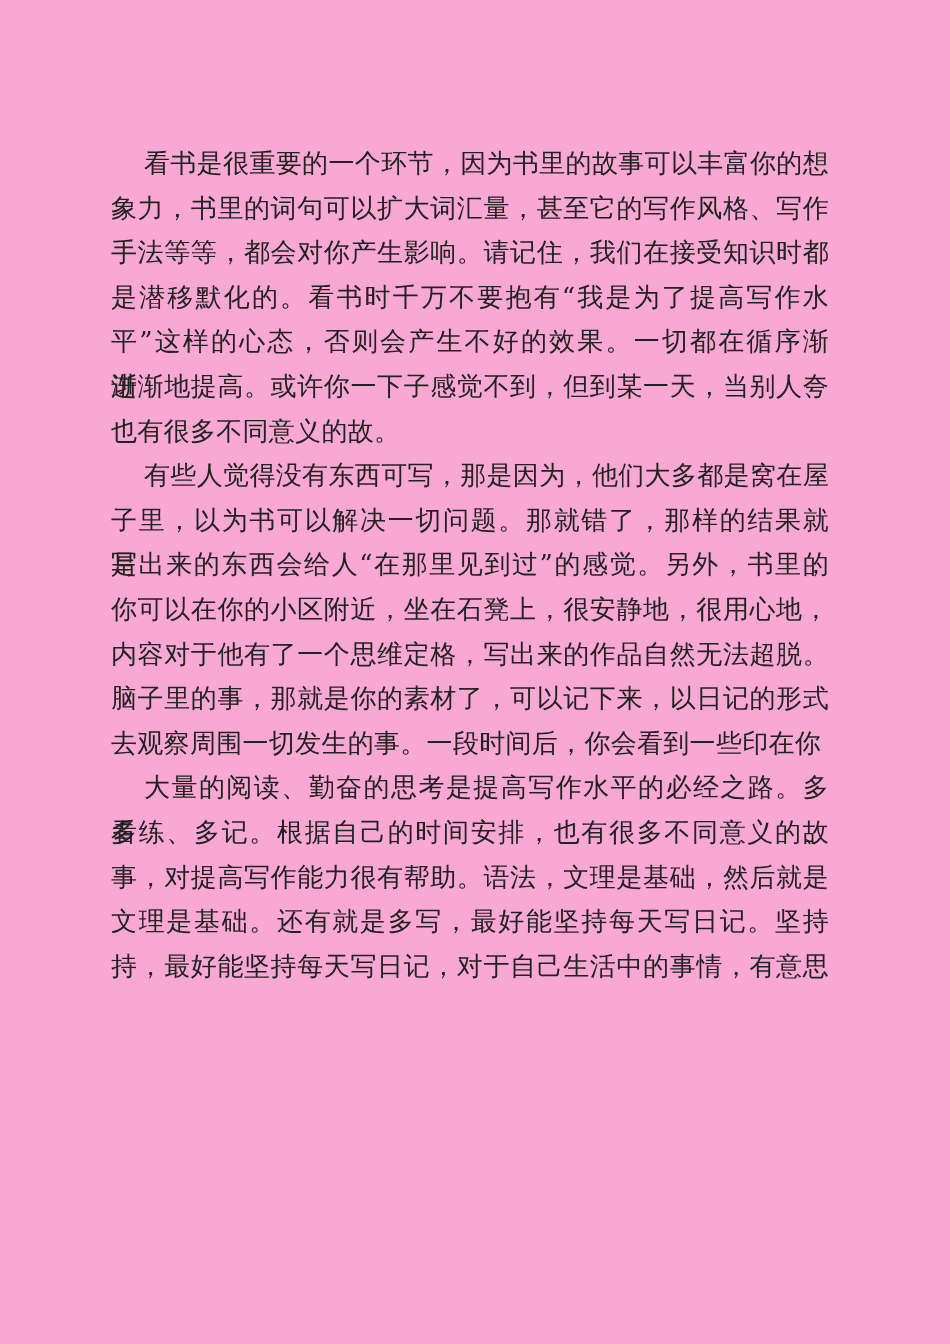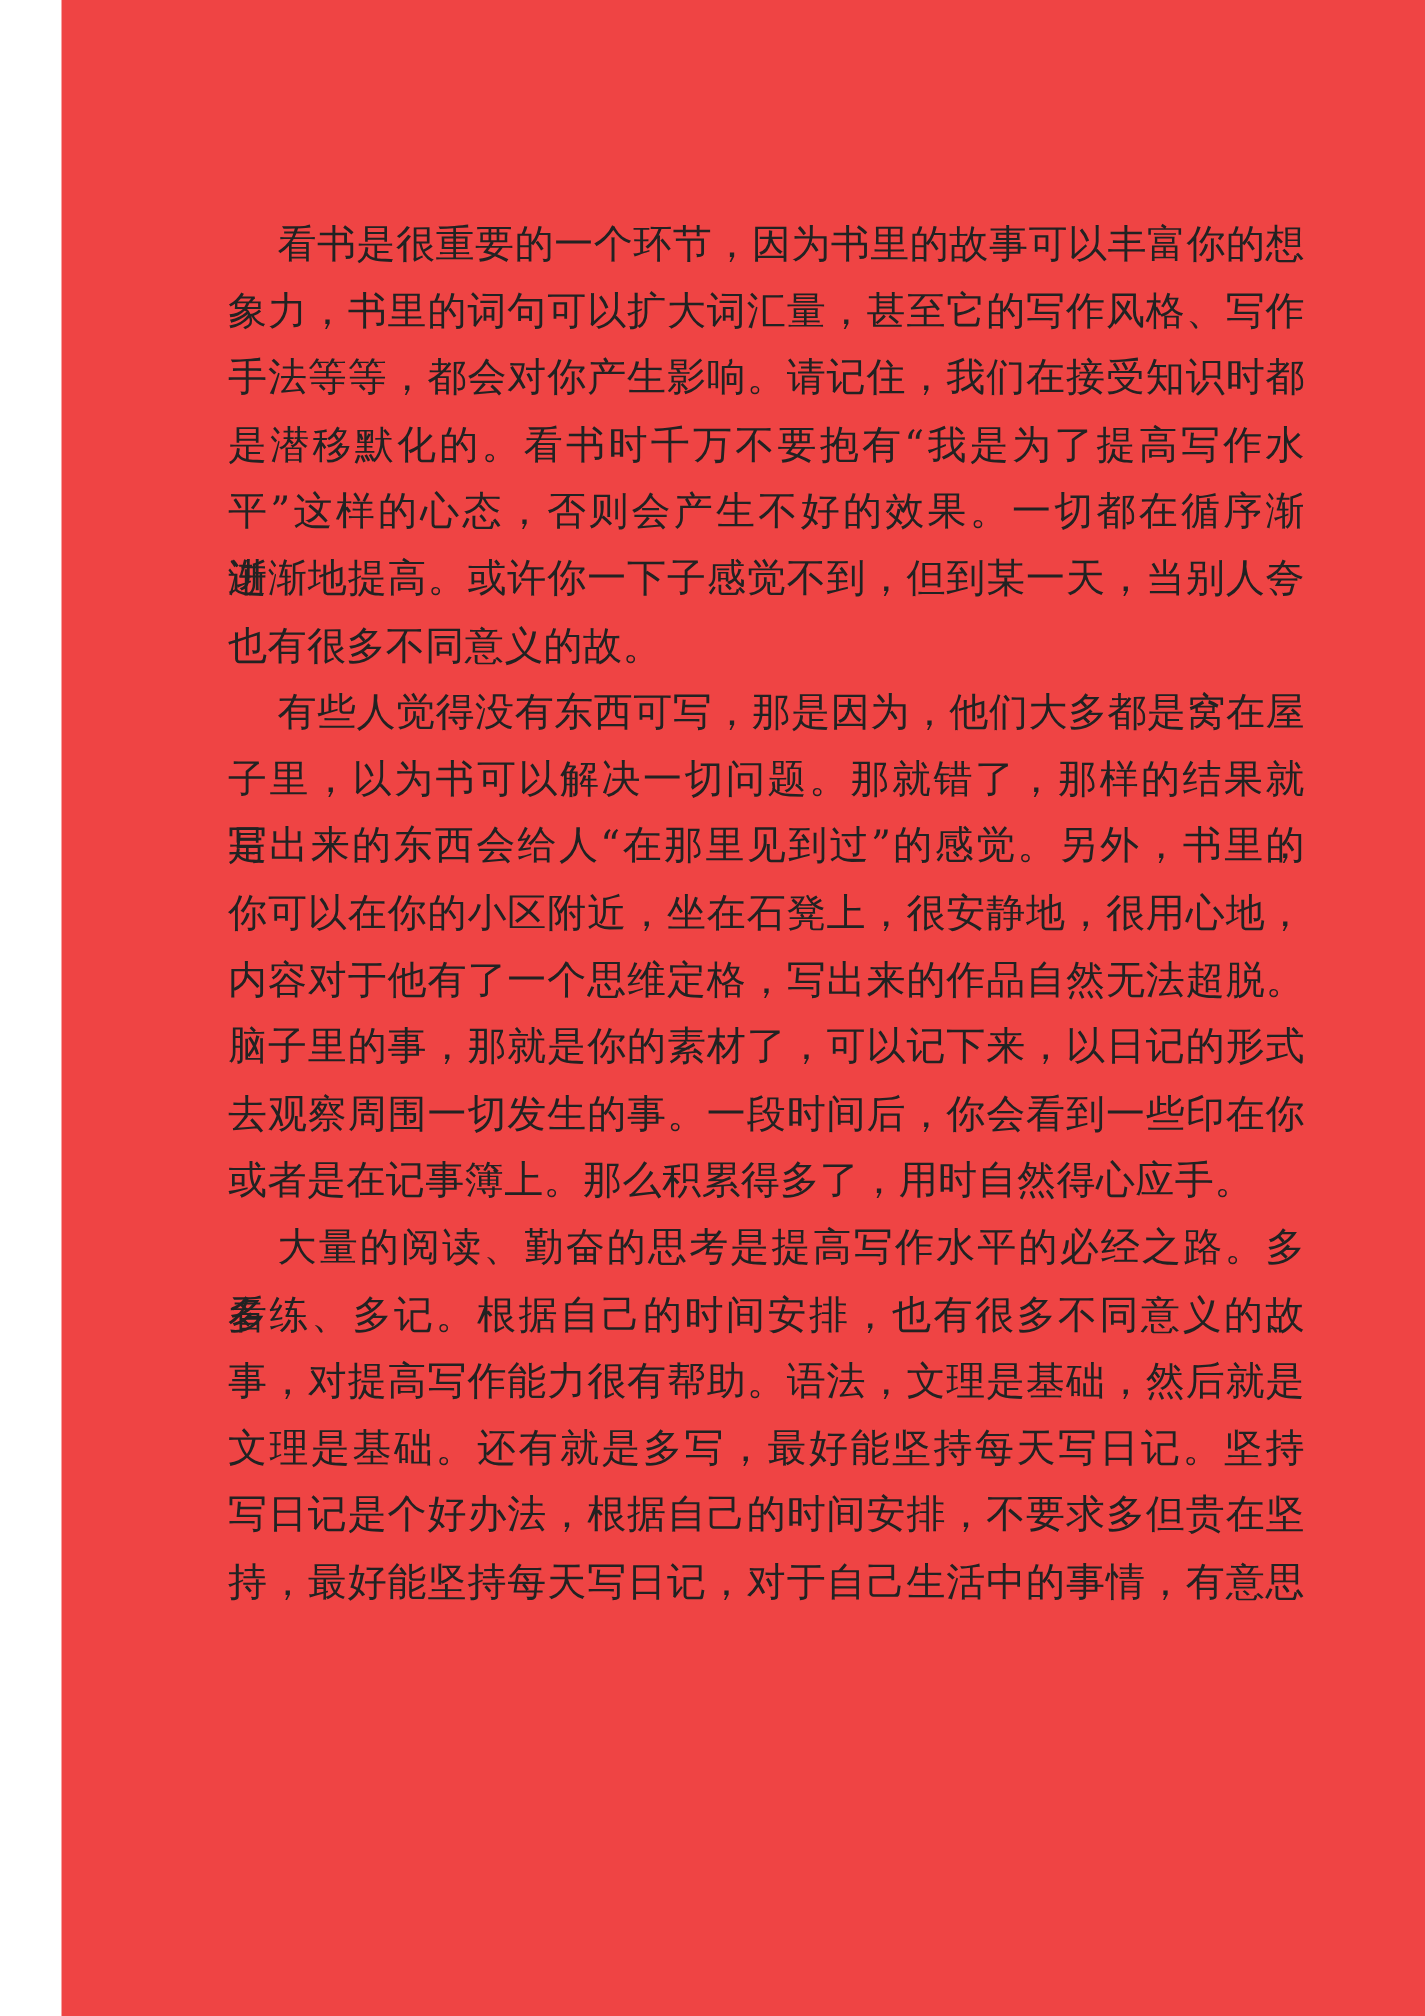--- a/index.html
+++ b/index.html
@@ -10,22 +10,21 @@
     width: 950px;
     height: 1344px;
     background: #ffffff;
     position: relative;
     overflow: hidden;
     font-family: "DejaVu Serif", "Liberation Serif", serif;
   }
   .page {
     position: absolute;
     inset: 0;
-    background: #ef4444;
-    margin-left: 41px;
+    background: #f9a8d4;
   }
   .text-block {
     position: absolute;
     left: 111px;
     top: 141px;
     width: 718px;
     color: #222222;
   }
   .para {
     margin: 0;
@@ -69,24 +68,22 @@
         <div class="line">也有很多不同意义的故。</div>
       </div>
       <div class="para">
         <div class="line">有些人觉得没有东西可写，那是因为，他们大多都是窝在屋</div>
         <div class="line">子里，以为书可以解决一切问题。那就错了，那样的结果就是，</div>
         <div class="line">写出来的东西会给人“在那里见到过”的感觉。另外，书里的</div>
         <div class="line">你可以在你的小区附近，坐在石凳上，很安静地，很用心地，</div>
         <div class="line">内容对于他有了一个思维定格，写出来的作品自然无法超脱。</div>
         <div class="line">脑子里的事，那就是你的素材了，可以记下来，以日记的形式</div>
         <div class="line">去观察周围一切发生的事。一段时间后，你会看到一些印在你</div>
-        <div class="line">或者是在记事簿上。那么积累得多了，用时自然得心应手。</div>
       </div>
       <div class="para continues">
         <div class="line">大量的阅读、勤奋的思考是提高写作水平的必经之路。多看、</div>
         <div class="line">多练、多记。根据自己的时间安排，也有很多不同意义的故</div>
         <div class="line">事，对提高写作能力很有帮助。语法，文理是基础，然后就是</div>
         <div class="line">文理是基础。还有就是多写，最好能坚持每天写日记。坚持</div>
-        <div class="line">写日记是个好办法，根据自己的时间安排，不要求多但贵在坚</div>
         <div class="line">持，最好能坚持每天写日记，对于自己生活中的事情，有意思</div>
       </div>
     </div>
 </div>
 
 </body></html>

